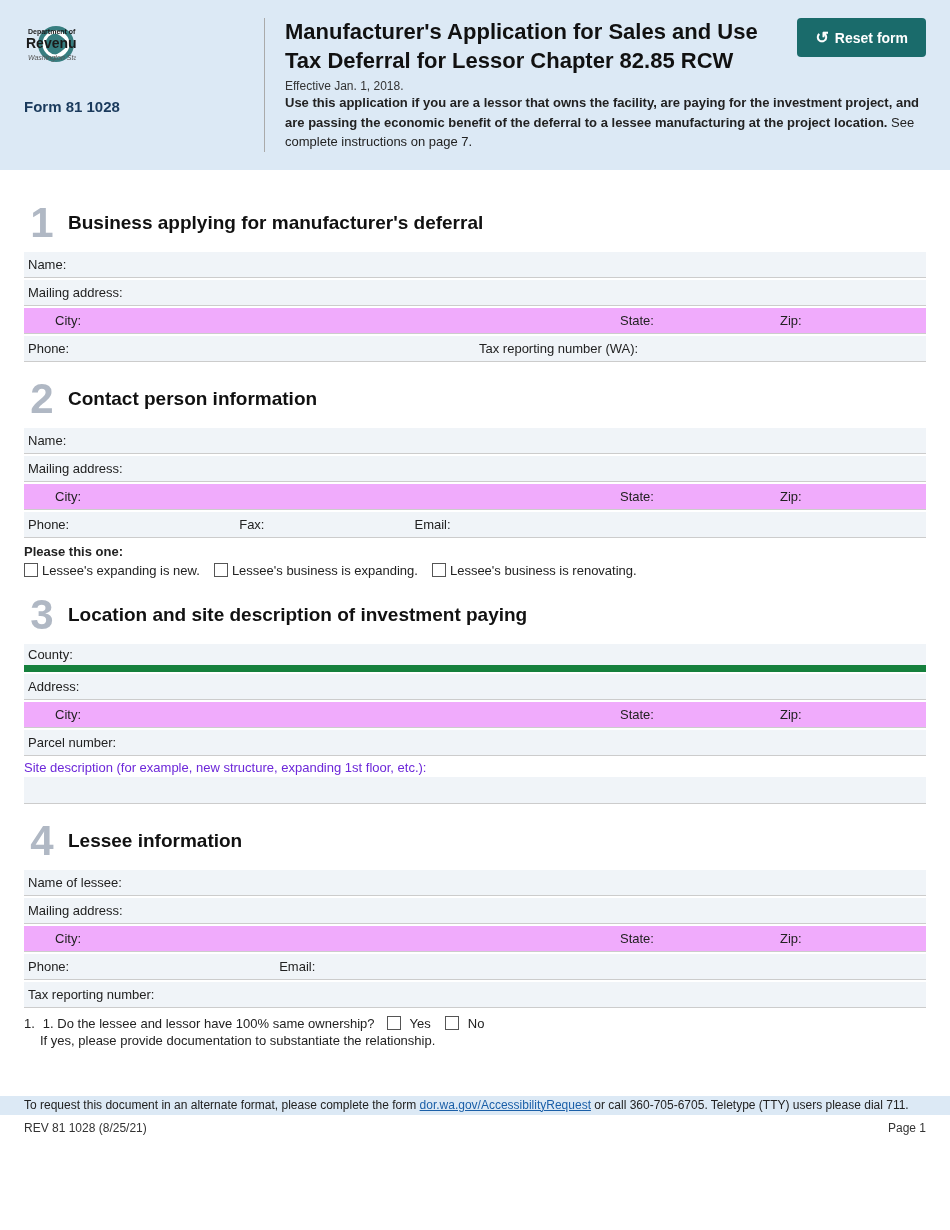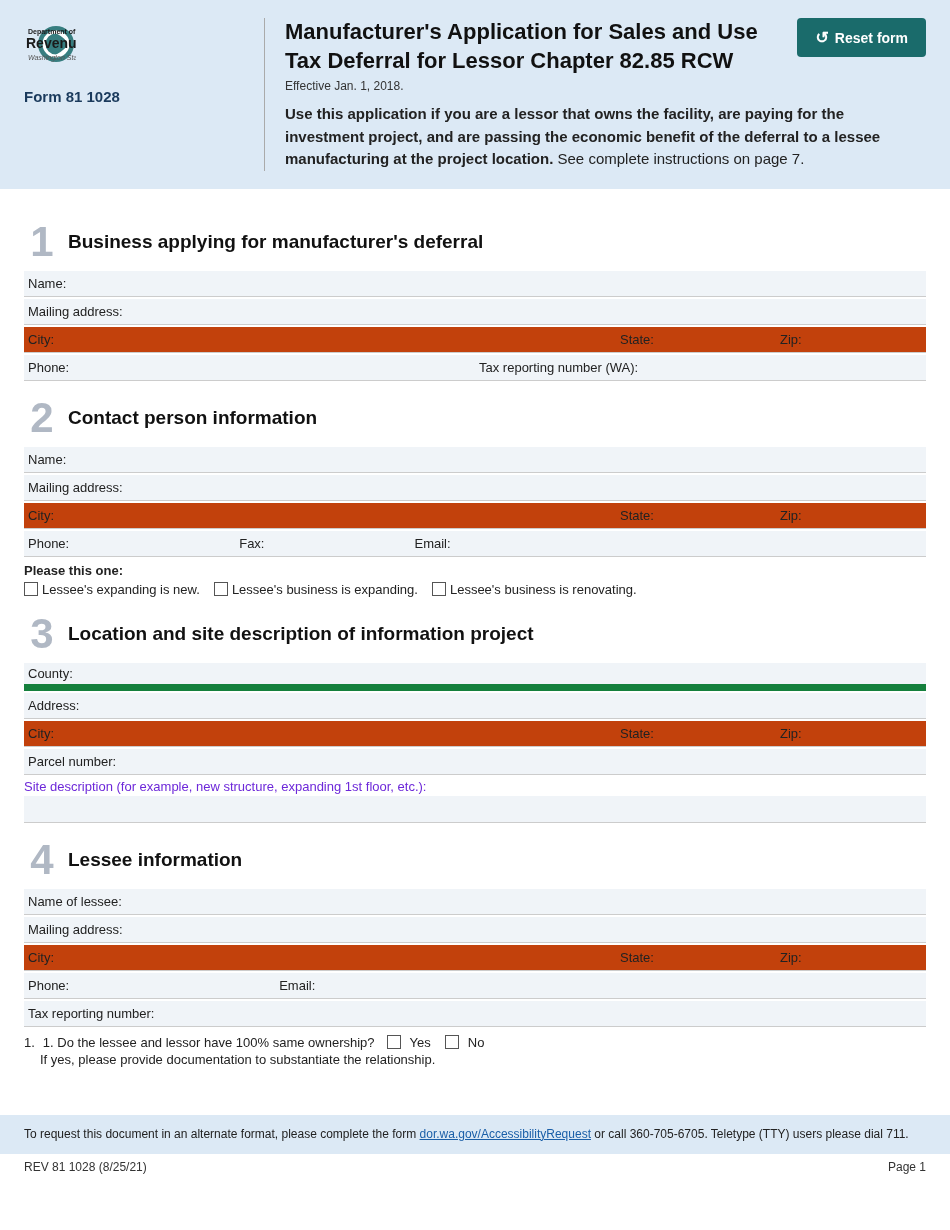--- a/index.html
+++ b/index.html
@@ -31,21 +31,21 @@
     .logo-area {
       display: flex;
       align-items: center;
       gap: 8px;
     }
 
     .form-number {
       font-size: 15px;
       font-weight: bold;
       color: #1a3a5c;
-      margin-top: 8px;
+      margin-top: 18px;
     }
 
     .header-divider {
       width: 1px;
       background: #aaa;
       margin: 0 20px;
       align-self: stretch;
     }
 
     .header-right {
@@ -87,23 +87,22 @@
       font-size: 16px;
     }
 
     .effective-date {
       font-size: 12px;
       color: #333;
       margin-top: 4px;
     }
 
     .description-text {
-      font-size: 15px;
+      font-size: 13px;
       color: #222;
-      margin-top: 10px;
       line-height: 1.5;
     }
 
     .description-text strong {
       font-weight: bold;
     }
 
     .main-content {
       padding: 16px 24px 20px 24px;
     }
@@ -138,24 +137,25 @@
     .field-label {
       padding: 3px 6px 3px 4px;
       color: #222;
       white-space: nowrap;
       font-size: 13px;
     }
 
     .state-zip-row {
       display: flex;
       align-items: center;
-      background: #c2410c;
+      background: #f0abfc;
       margin-bottom: 2px;
       min-height: 26px;
       border-bottom: 1px solid #ccc;
+      padding-left: 27px;
     }
 
     .city-part {
       flex: 1;
       display: flex;
       align-items: center;
     }
 
     .state-part {
       display: flex;
@@ -303,21 +303,21 @@
 
     .lessee-q-sub {
       font-size: 13px;
       color: #222;
       margin-top: 2px;
       padding-left: 16px;
     }
 
     .footer-band {
       background: #dce9f5;
-      padding: 10px 24px;
+      padding: 0 24px;
       margin-top: 16px;
       font-size: 12px;
       color: #222;
       line-height: 1.6;
     }
 
     .footer-link {
       color: #1a5fa8;
       text-decoration: underline;
     }
@@ -497,21 +497,21 @@
       <div class="checkbox-item">
         <span class="checkbox-box"></span>
         <span>Lessee's business is renovating.</span>
       </div>
     </div>
   </div>
 
   <div class="section">
     <div class="section-heading">
       <span class="section-number">3</span>
-      <span class="section-title">Location and site description of information project</span>
+      <span class="section-title">Location and site description of investment paying</span>
     </div>
 
     <div class="county-row">
       <span class="field-label">County:</span>
       <input class="county-input" type="text" style="">
     </div>
 
     <div class="full-width-input-row">
       <span class="field-label">Address:</span>
       <input type="text" style="">

